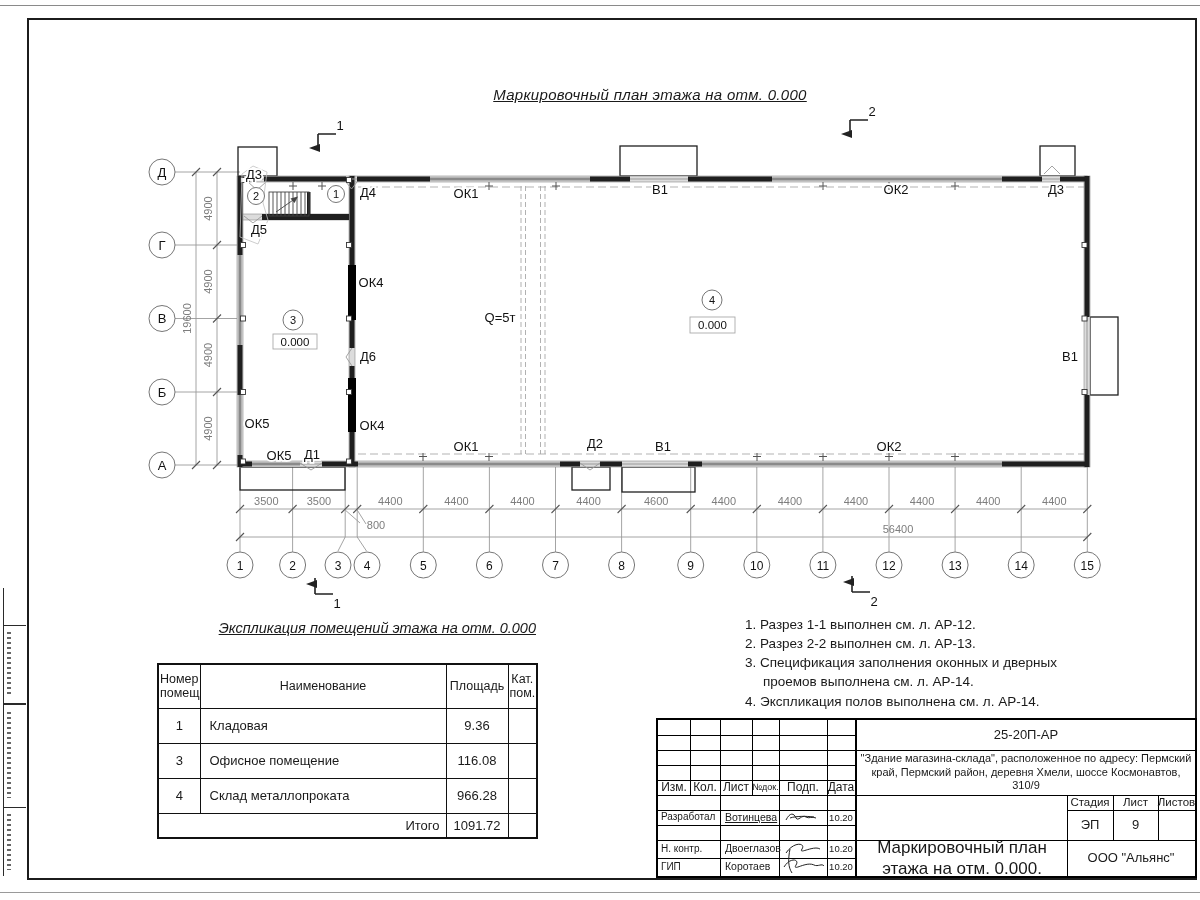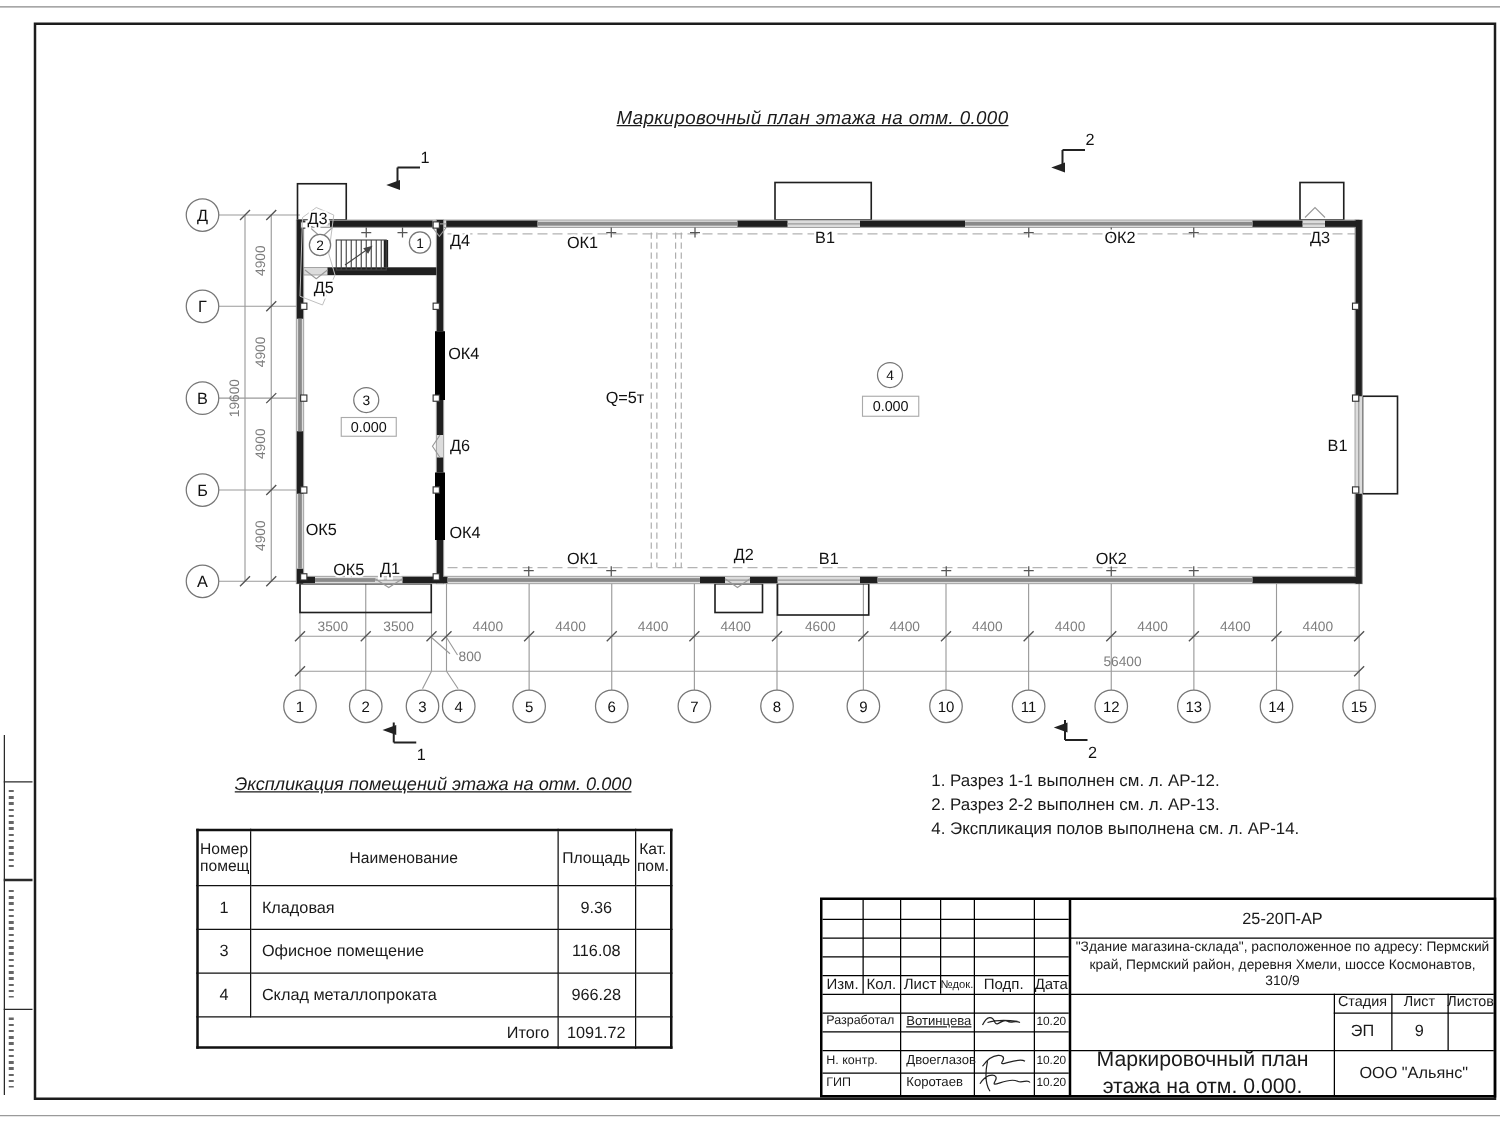--- a/index.html
+++ b/index.html
@@ -10,21 +10,21 @@
   .outer-top{left:0;top:5px;width:1200px;height:0;border-top:1px solid #8a8a8a;}
   .outer-bottom{left:0;top:892px;width:1200px;height:0;border-top:1px solid #9a9a9a;}
   
   .frame{left:27px;top:18px;width:1166px;height:858px;border:2px solid #1c1c1c;}
   
   .lstrip-line{background:#2a2a2a;}
   .vbar{width:4px;background:repeating-linear-gradient(#666 0 2px,transparent 2px 5px);}
   
   .plan-title{left:430px;top:86px;width:440px;text-align:center;font-size:15px;font-style:italic;
               text-decoration:underline;letter-spacing:.3px;}
-  .expl-title{left:157px;top:620px;width:379px;text-align:center;font-size:14.5px;font-style:italic;
+  .expl-title{left:157px;top:620px;width:379px;text-align:right;font-size:14.5px;font-style:italic;
               text-decoration:underline;}
   
   table.expl{border-collapse:collapse;table-layout:fixed;width:381px;}
   table.expl td,table.expl th{border:1px solid #111;font-weight:normal;overflow:hidden;}
   table.expl{border:2px solid #111;}
   table.expl th{font-size:12.5px;line-height:1.15;}
   table.expl td{font-size:13px;}
   .cell-c{text-align:center;}
   .cell-l{text-align:left;padding-left:9px;}
   .cell-r{text-align:right;padding-right:6px;}
@@ -354,20 +354,21 @@
     <td colspan="2" class="cell-r">Итого</td>
     <td class="cell-c">1091.72</td>
     <td></td>
   </tr>
 </tbody>
   </table>
 
 <div class="abs notes">
   <div class="note">1. Разрез 1-1 выполнен см. л. АР-12.</div>
   <div class="note">2. Разрез 2-2 выполнен см. л. АР-13.</div>
+  <div class="note">3. Спецификация заполнения оконных и дверных проемов выполнена см. л. АР-14.</div>
   <div class="note">4. Экспликация полов выполнена см. л. АР-14.</div>
 </div>
 
 <div class="abs tb">
 
   <div class="vl" style="left:32px;top:0;height:75px;"></div>
   <div class="vl" style="left:62px;top:0;height:156px;"></div>
   <div class="vl" style="left:94px;top:0;height:75px;"></div>
   <div class="vl" style="left:121px;top:0;height:156px;"></div>
   <div class="vl" style="left:169px;top:0;height:156px;"></div>

